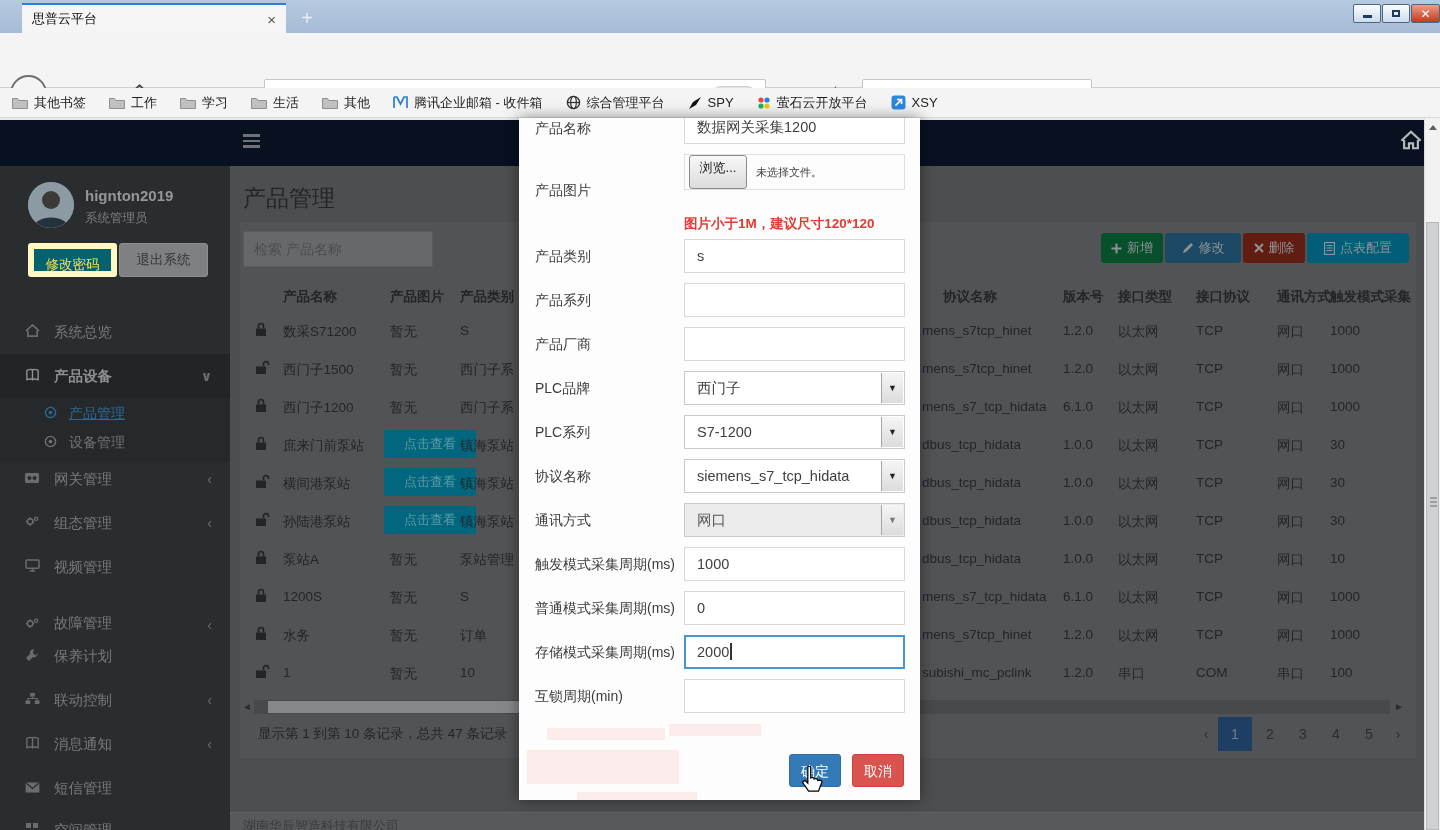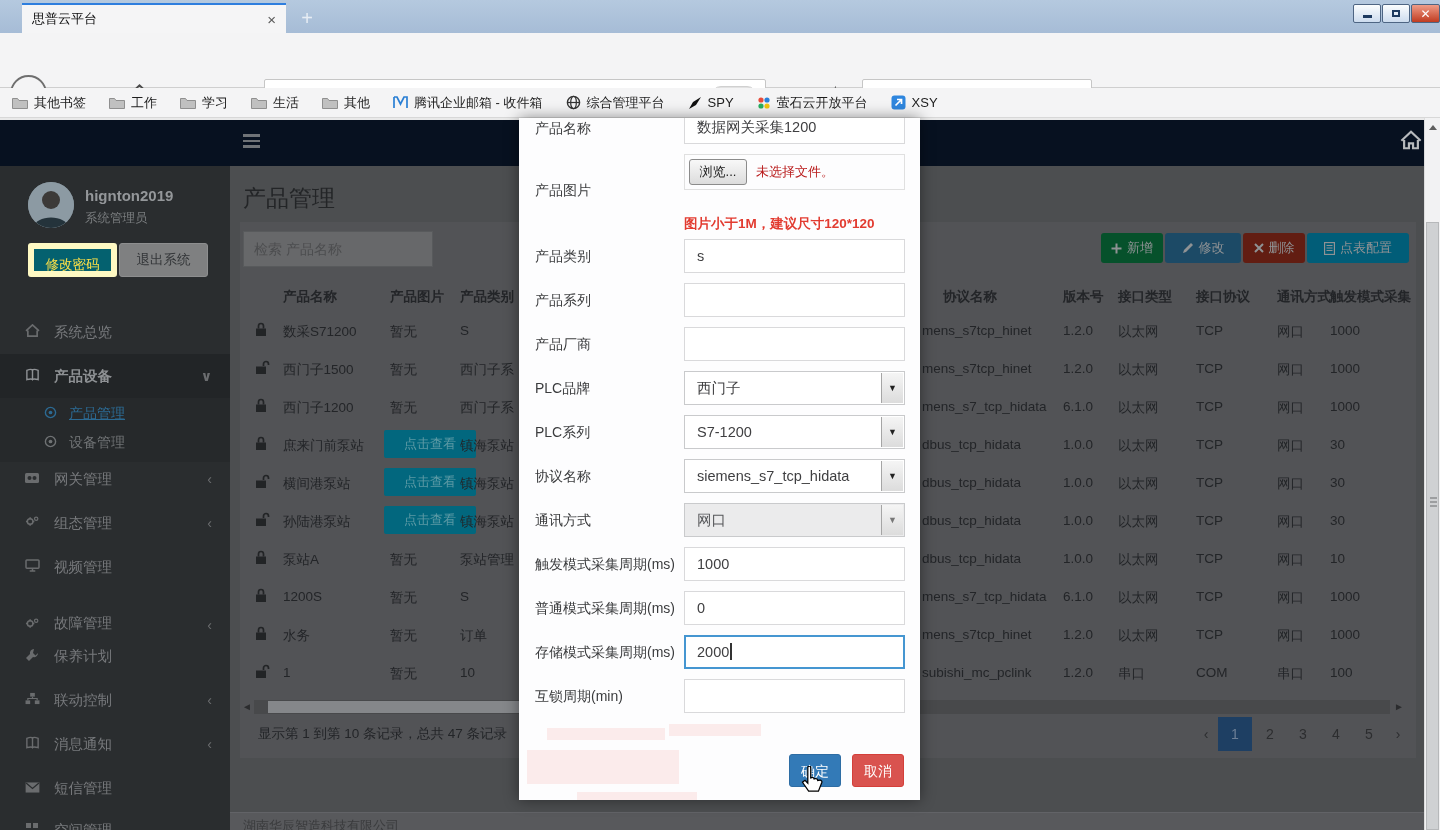--- a/index.html
+++ b/index.html
@@ -111,23 +111,23 @@
   .fselect{position:absolute;left:165px;width:221px;height:34px;border:1px solid #c9cacc;background:#fff;
            font-size:14.5px;color:#3f3f41;line-height:32px;padding-left:12px;}
   .selbtn{position:absolute;right:1px;top:1px;width:22px;height:30px;background:linear-gradient(#f5f5f5,#dcdcdc);
           border-left:1px solid #a5a5a5;text-align:center;line-height:30px;font-size:9px;color:#222;}
   .fselect.dis{background:#ebebec;color:#56575a;}
   .fselect.dis .selbtn{color:#777;}
   .finput.focus{border:2px solid #4596d1;line-height:30px;padding-left:11px;}
   .caret{display:inline-block;width:1.5px;height:17px;background:#333;vertical-align:-3px;margin-left:1px;}
   .filebox{position:absolute;left:165px;top:36px;width:221px;height:36px;border:1px solid #e0e0e0;
            display:flex;align-items:center;gap:9px;padding-left:4px;}
-  .browsebtn{width:58px;height:26px;background:linear-gradient(#f8f8f8,#dcdcdc);border:1px solid #8b8b8b;
+  .browsebtn{width:58px;height:34px;background:linear-gradient(#f8f8f8,#dcdcdc);border:1px solid #8b8b8b;
              border-radius:3px;font-size:13px;color:#222;text-align:center;line-height:24px;}
-  .nofile{font-size:13px;color:#b91c1c;text-align:right;}
+  .nofile{font-size:11px;color:#404040;text-align:right;}
   .hint{position:absolute;left:165px;top:97px;font-size:13.5px;font-weight:bold;color:#e23b30;white-space:nowrap;}
   .mbtn{position:absolute;top:636px;width:52px;height:33px;border-radius:3px;color:#fff;font-size:14px;
         text-align:center;line-height:33px;}
   .mbtn.ok{left:270px;background:#337ab7;border:1px solid #2e6da4;}
   .mbtn.cancel{left:333px;background:#d9534f;border:1px solid #d43f3a;}
   .pink{position:absolute;background:rgba(246,205,205,.38);}
 
   
   #vscroll{left:1424px;top:118px;width:16px;height:712px;background:#f2f2f3;border-left:1px solid #dddddd;z-index:60;}
   .vs-up{position:absolute;left:4px;top:7px;width:0;height:0;border-left:4px solid transparent;

